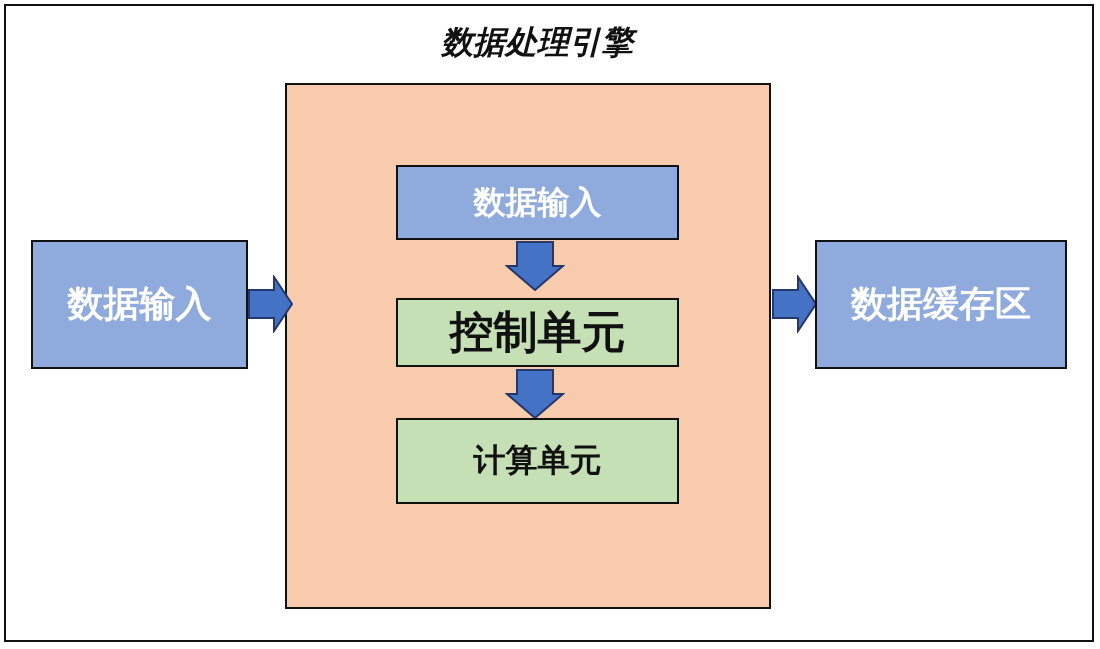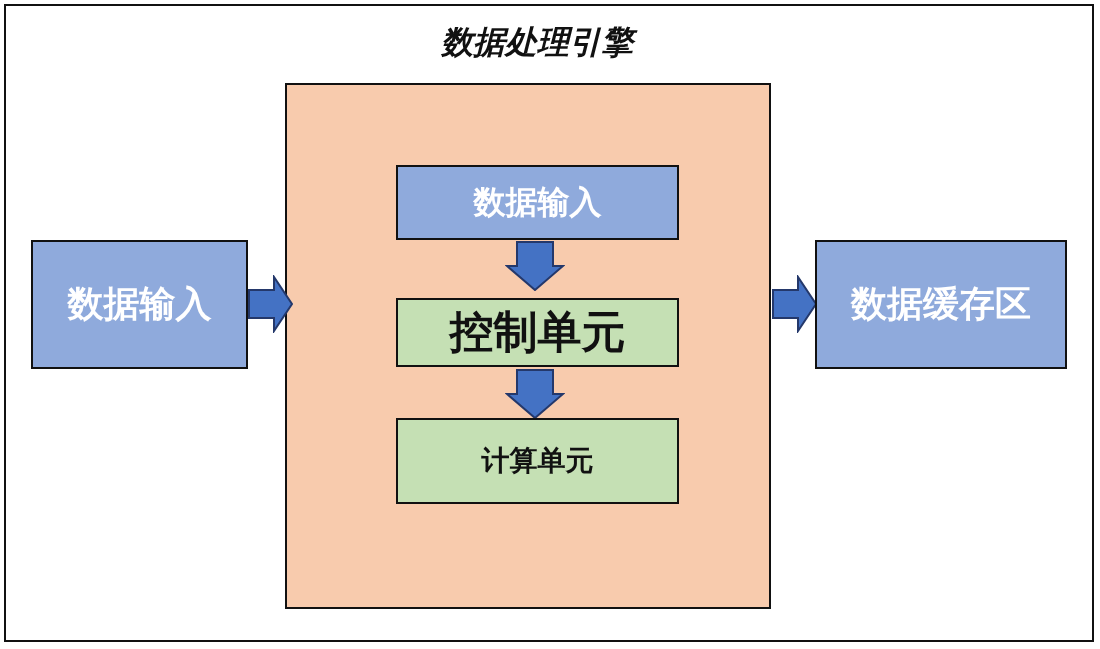--- a/index.html
+++ b/index.html
@@ -27,21 +27,21 @@
   }
   .node.blue{background:var(--node-blue,#8FAADC);}
   .node.green{background:var(--node-green,#C5E0B4);}
   .node-label{white-space:nowrap;}
   .light{color:var(--label-light,#fff);}
   .dark{color:var(--label-dark,#111);}
   #input-node {left:31px; top:240px;width:213px;height:125px;font-size:36px;}
   #output-node{left:815px;top:240px;width:248px;height:125px;font-size:36px;}
   #buffer-node {left:396px;top:165px;width:279px;height:71px;font-size:32px;}
   #control-node{left:396px;top:298px;width:279px;height:65px;font-size:44px;}
-  #compute-node{left:396px;top:418px;width:279px;height:82px;font-size:28px;}
+  #compute-node{left:396px;top:418px;width:279px;height:82px;font-size:32px;}
   .arrow{position:absolute;display:block;}
   .arrow polygon{
     fill:var(--arrow-fill,#4472C4);
     stroke:var(--arrow-stroke,#24386B);
     stroke-width:2;stroke-linejoin:miter;
   }
   #arrow-in  {left:248px;top:275px;width:46px;height:58px;}
   #arrow-out {left:772px;top:275px;width:46px;height:58px;}
   #arrow-d1  {left:505px;top:241px;width:60px;height:50px;}
   #arrow-d2  {left:505px;top:369px;width:60px;height:50px;}

